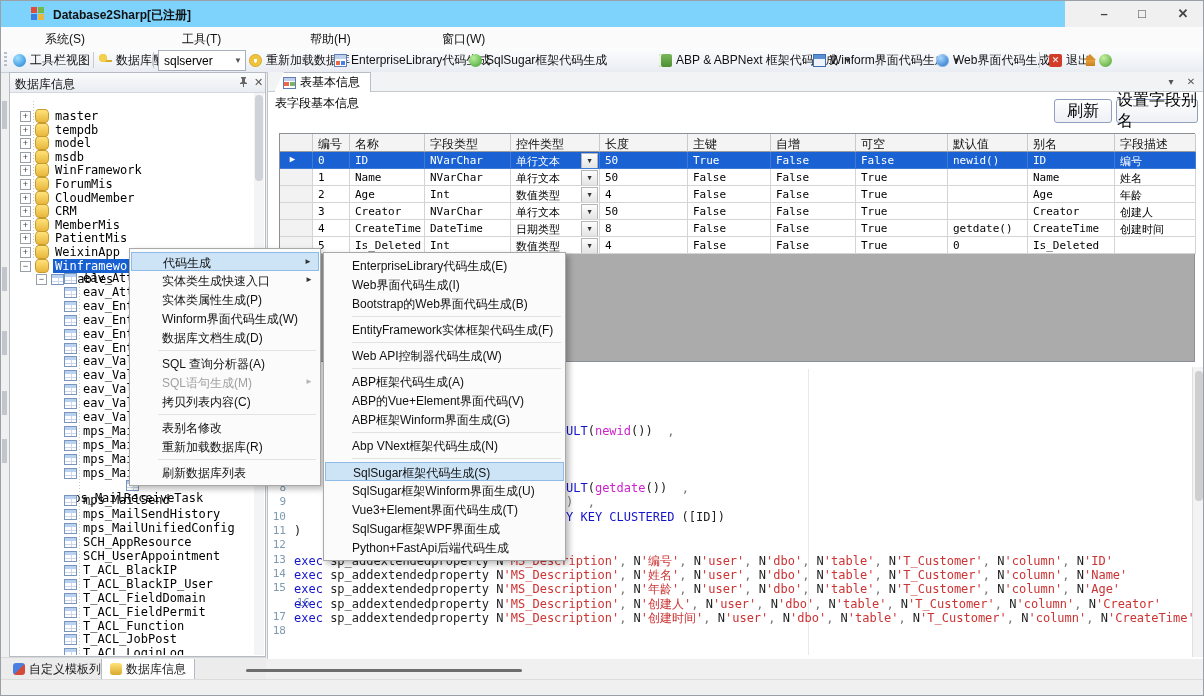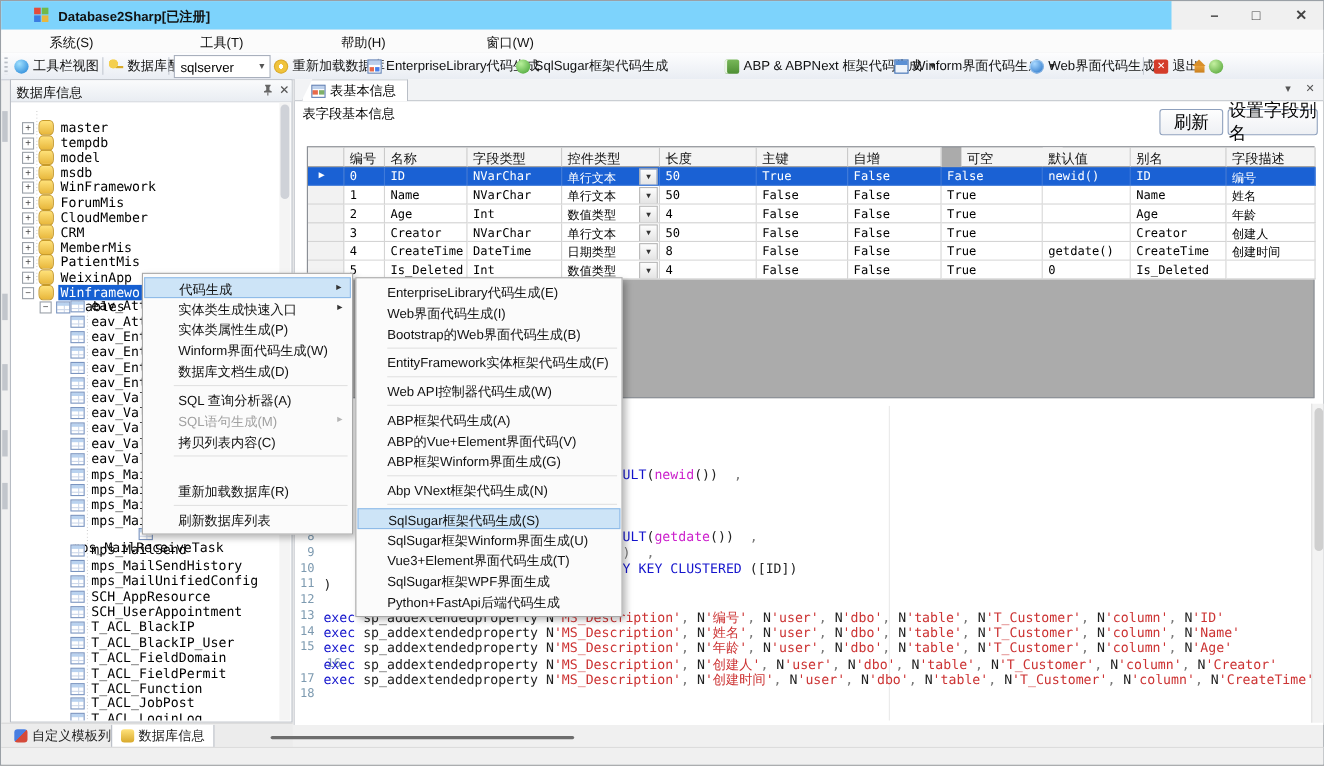--- a/index.html
+++ b/index.html
@@ -419,21 +419,21 @@
 
     <div id="gridwrap">
         <div class="gcell ghead gsel" style="left: 0px; top: 0px; width: 33px; height: 18px;"></div>
         <div class="gcell ghead" style="left: 33px; top: 0px; width: 37px; height: 18px;">编号</div>
         <div class="gcell ghead" style="left: 70px; top: 0px; width: 75px; height: 18px;">名称</div>
         <div class="gcell ghead" style="left: 145px; top: 0px; width: 86px; height: 18px;">字段类型</div>
         <div class="gcell ghead" style="left: 231px; top: 0px; width: 89px; height: 18px;">控件类型</div>
         <div class="gcell ghead" style="left: 320px; top: 0px; width: 88px; height: 18px;">长度</div>
         <div class="gcell ghead" style="left: 408px; top: 0px; width: 83px; height: 18px;">主键</div>
         <div class="gcell ghead" style="left: 491px; top: 0px; width: 85px; height: 18px;">自增</div>
-        <div class="gcell ghead" style="left: 576px; top: 0px; width: 92px; height: 18px; margin-left: 18px;">可空</div>
+        <div class="gcell ghead" style="left: 576px; top: 0px; width: 92px; height: 18px;">可空</div>
         <div class="gcell ghead" style="left: 668px; top: 0px; width: 80px; height: 18px;">默认值</div>
         <div class="gcell ghead" style="left: 748px; top: 0px; width: 87px; height: 18px;">别名</div>
         <div class="gcell ghead" style="left: 835px; top: 0px; width: 81px; height: 18px;">字段描述</div>
         <div class="rowsel">
           <div class="gcell gsel rowmark" style="left: 0px; top: 18px; width: 33px; height: 17px;">►</div>
           <div class="gcell" style="left: 33px; top: 18px; width: 37px; height: 17px;">0</div>
           <div class="gcell" style="left: 70px; top: 18px; width: 75px; height: 17px;">ID</div>
           <div class="gcell" style="left: 145px; top: 18px; width: 86px; height: 17px;">NVarChar</div>
           <div class="gcell" style="left: 231px; top: 18px; width: 89px; height: 17px;">单行文本<span class="combo-arr">▼</span></div>
           <div class="gcell" style="left: 320px; top: 18px; width: 88px; height: 17px;">50</div>
@@ -578,20 +578,23 @@
         <span class="lbl" style="left: 31px;">SQL 查询分析器(A)</span>
       </div>
       <div class="mitem dis" style="top: 124px; height: 19px;">
         <span class="lbl" style="left: 31px;">SQL语句生成(M)</span>
         <span class="marr">►</span>
       </div>
       <div class="mitem" style="top: 143px; height: 19px;">
         <span class="lbl" style="left: 31px;">拷贝列表内容(C)</span>
       </div>
       <div class="msep" style="top: 165px;"></div>
+      <div class="mitem" style="top: 169px; height: 19px;">
+        <span class="lbl" style="left: 31px;">表别名修改</span>
+      </div>
       <div class="mitem" style="top: 188px; height: 19px;">
         <span class="lbl" style="left: 31px;">重新加载数据库(R)</span>
       </div>
       <div class="msep" style="top: 210px;"></div>
       <div class="mitem" style="top: 214px; height: 19px;">
         <span class="lbl" style="left: 31px;">刷新数据库列表</span>
       </div>
     </div>
 
   <div id="submenu" class="menu abs" style="height: 307px;">

